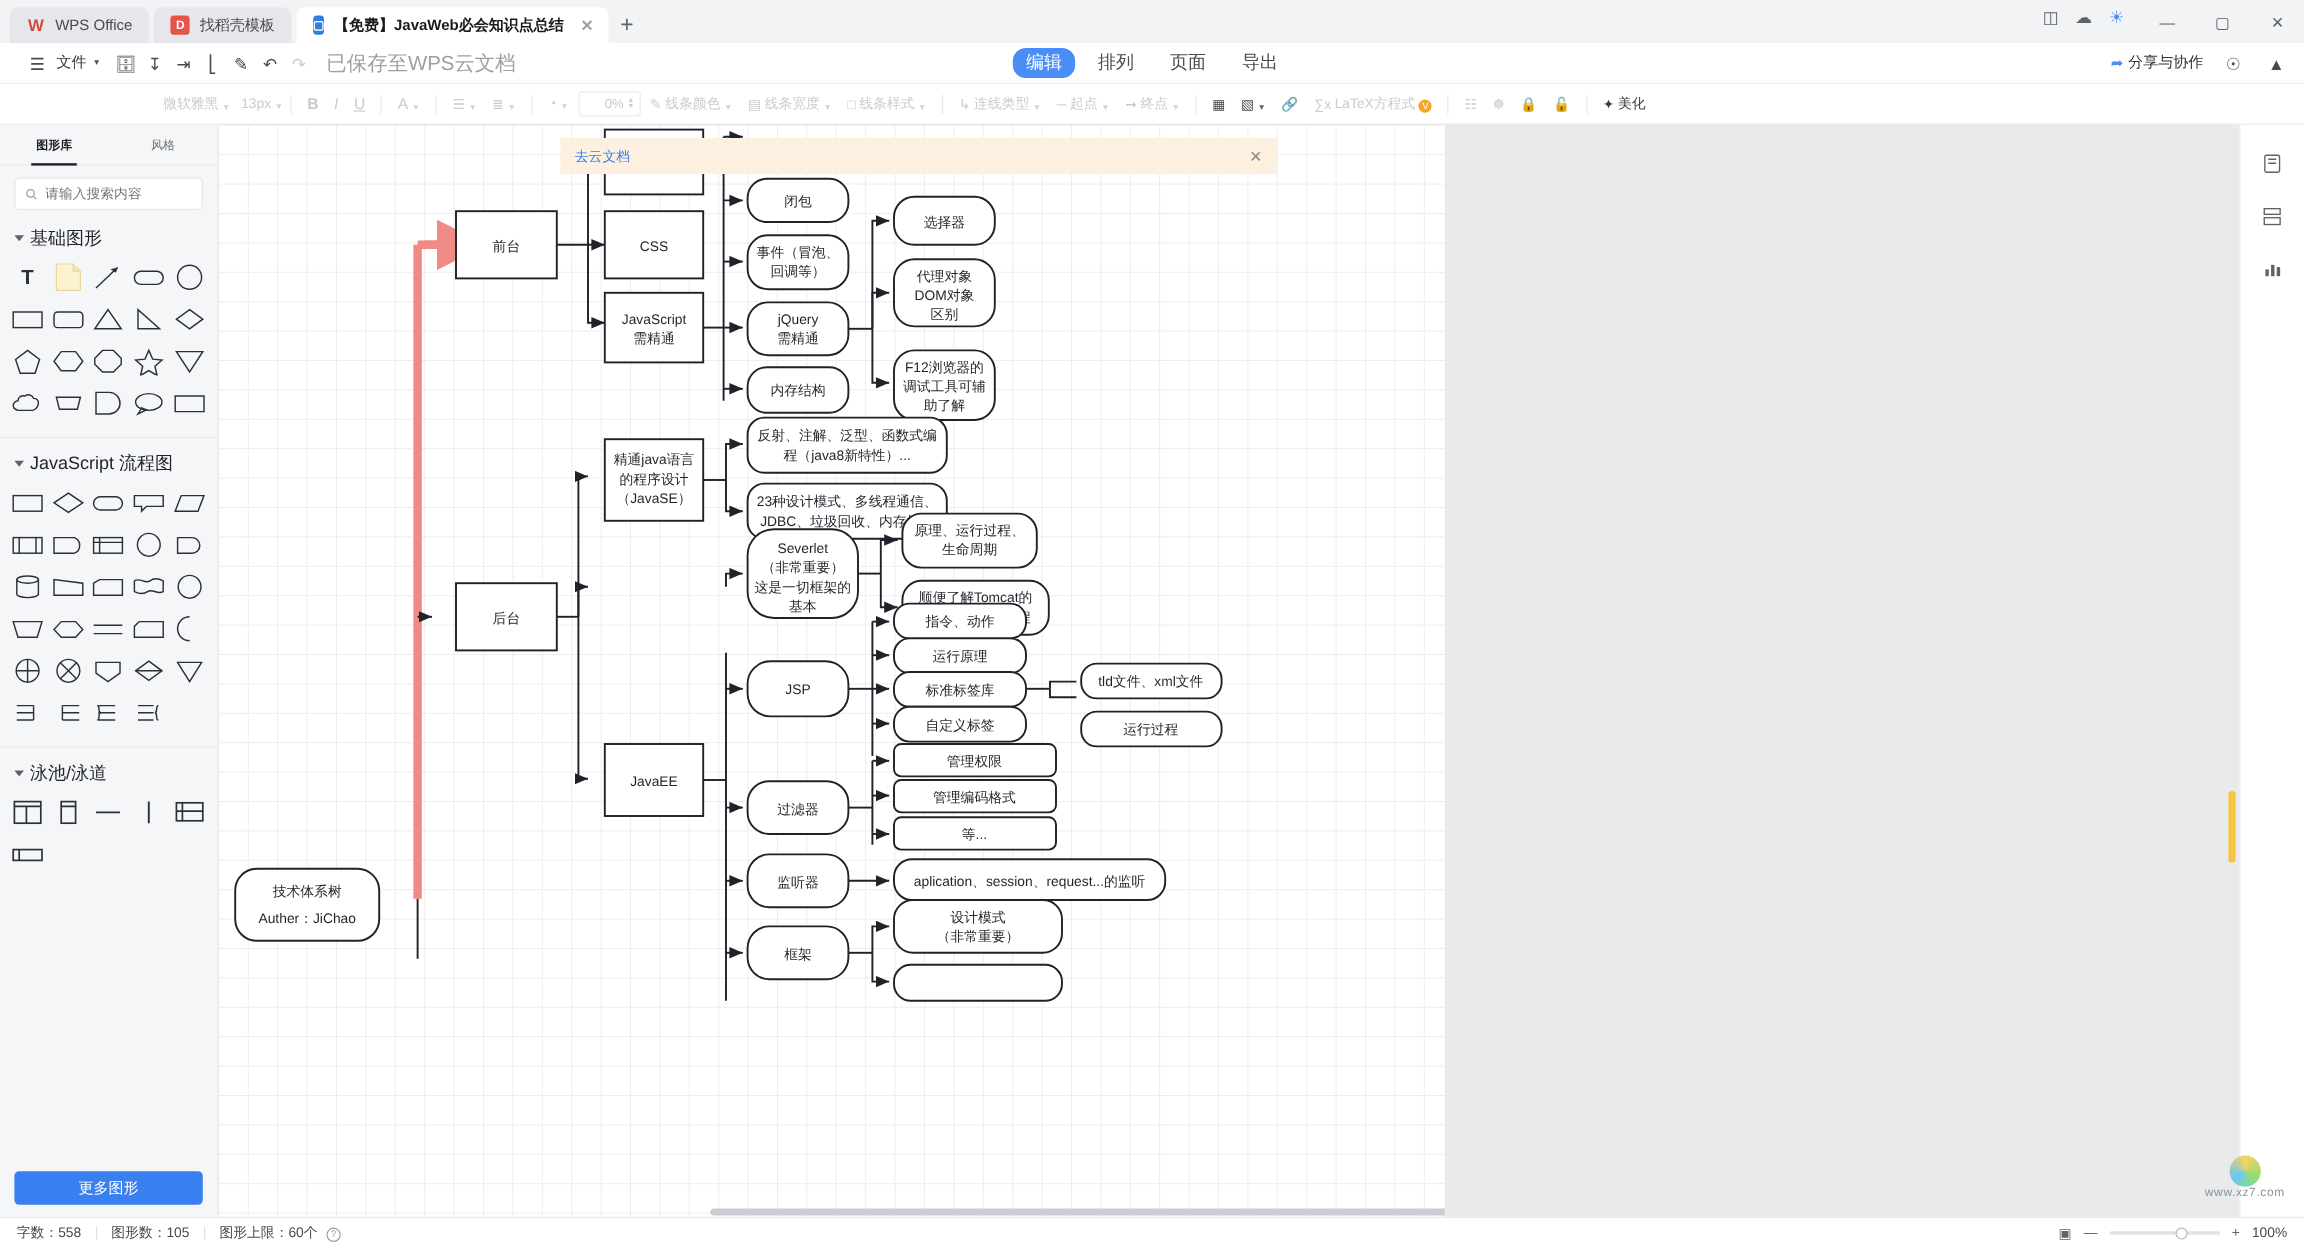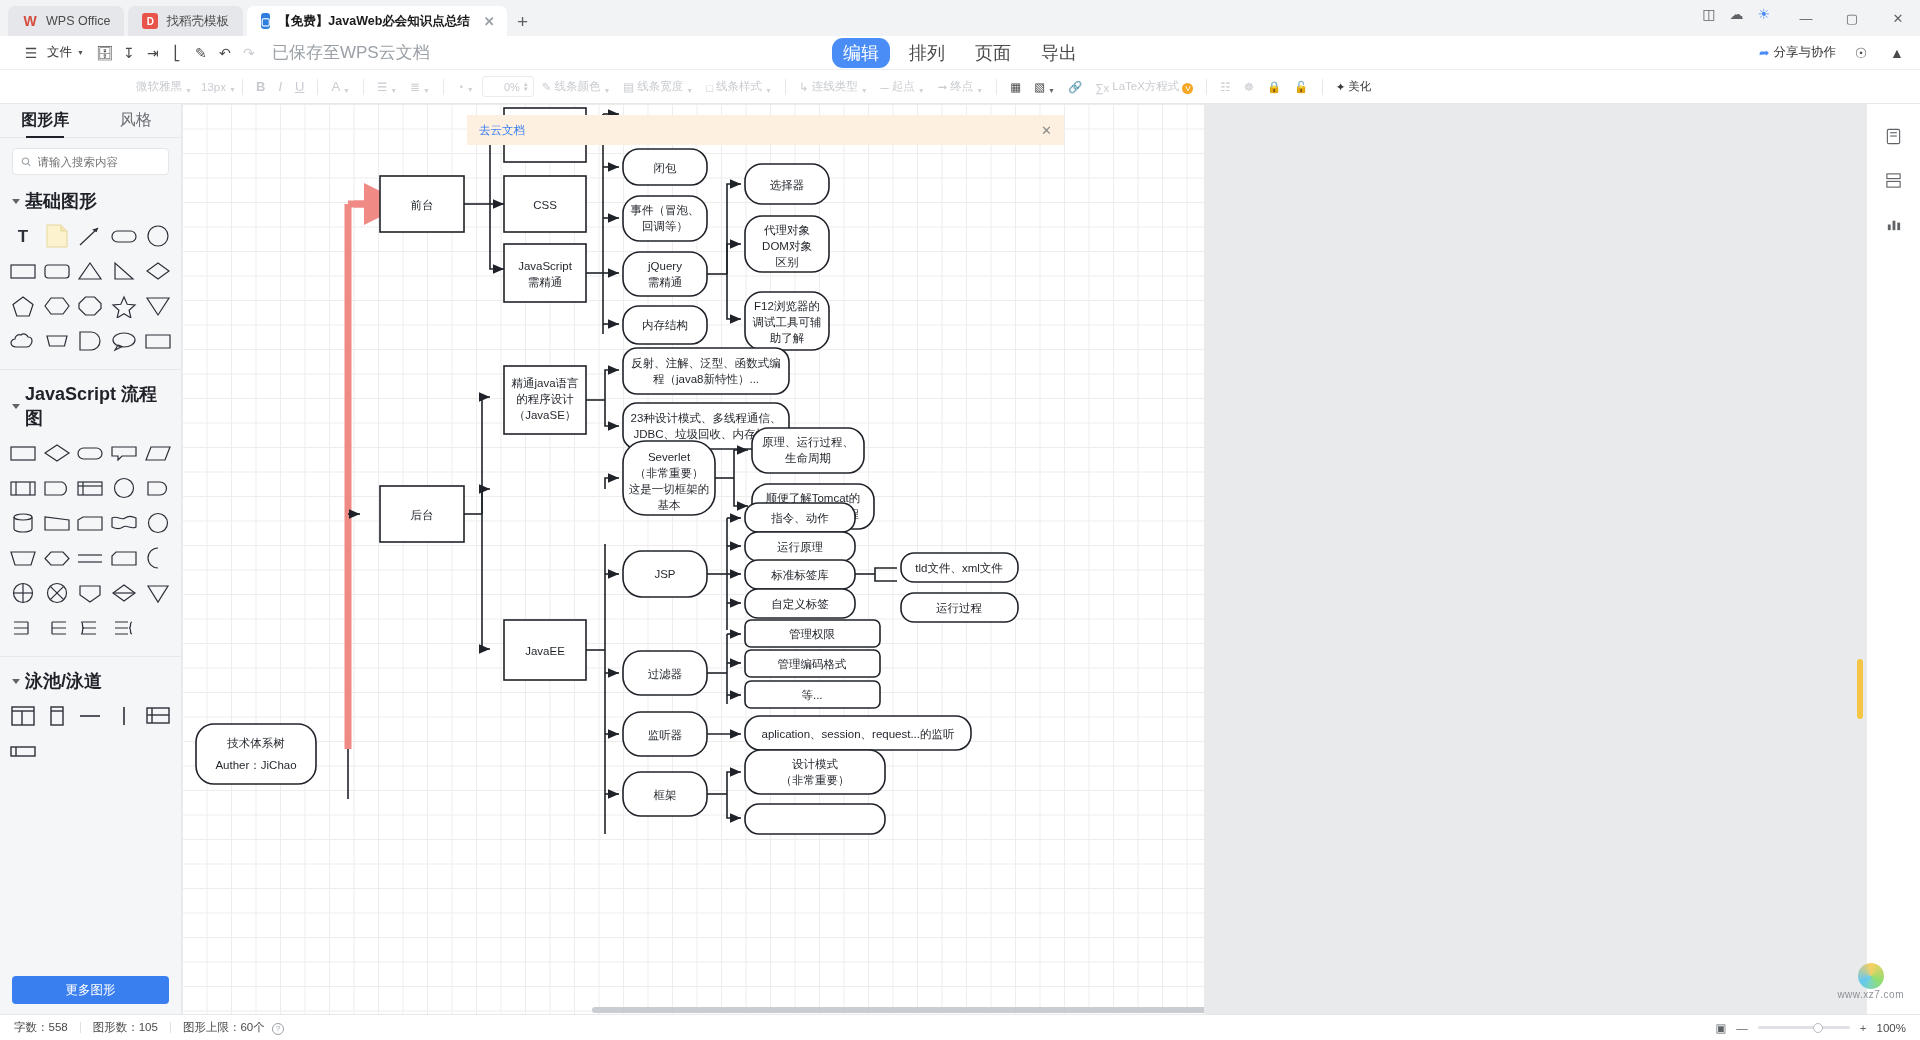--- a/index.html
+++ b/index.html
@@ -42,21 +42,21 @@
     height:34px; background:#fff; display:flex; align-items:center;
     padding:0 12px; gap:2px; position:relative; border-bottom:1px solid #eceef0;
   }
   .mitem { display:flex; align-items:center; gap:5px; padding:4px 8px; border-radius:4px;
            font-size:12.5px; color:#333; }
   .mico { width:22px; height:22px; display:flex; align-items:center; justify-content:center;
           color:#4a4a4a; font-size:14px; }
   .saved { font-size:17px; color:#9aa0a6; margin-left:10px; }
   .centertabs { position:absolute; left:50%; transform:translateX(-50%);
                 display:flex; align-items:center; gap:8px; }
-  .ctab { font-size:18px; color:#4a4a4a; padding:3px 11px; border-radius:11px; }
+  .ctab { font-size:15px; color:#4a4a4a; padding:3px 11px; border-radius:11px; }
   .ctab.active { background:#4a8df6; color:#fff; }
   .rightmenu { position:absolute; right:12px; display:flex; align-items:center; gap:14px; }
   .rightmenu .ritem { font-size:12.5px; color:#333; display:flex; align-items:center; gap:4px; }
 
   
   .fmtbar {
     height:34px; background:#fff; display:flex; align-items:center;
     padding:0 10px; gap:3px; border-bottom:1px solid #e6e8ea; color:#c8cbd0;
     font-size:11.5px; white-space:nowrap; overflow:hidden;
   }
@@ -75,32 +75,32 @@
     font-size:8px; display:inline-flex; align-items:center; justify-content:center; }
   .beautify { color:#3a3a3a; font-weight:500; }
 
   
   .workarea { display:flex; height:calc(1040px - 36px - 34px - 34px - 26px); }
 
   
   .leftpanel { width:182px; background:#f5f6f8; border-right:1px solid #e6e8ea;
                display:flex; flex-direction:column; position:relative; }
   .lptabs { display:flex; height:34px; align-items:center; border-bottom:1px solid #e6e8ea; }
-  .lptab { flex:1; font-size:16px; color:#6b7075; position:relative; height:34px;
+  .lptab { flex:1; font-size:10px; color:#6b7075; position:relative; height:34px;
            display:flex; align-items:center; justify-content:center; }
   .lptab.active { color:#1f2329; font-weight:bold; }
   .lptab.active::after { content:""; position:absolute; bottom:0; left:50%; transform:translateX(-50%);
                          width:38px; height:2px; background:#1f2329; }
   .searchwrap { padding:10px 12px 6px; }
   .searchbox { height:27px; background:#fff; border:1px solid #e4e6e9; border-radius:4px;
                display:flex; align-items:center; gap:6px; padding:0 8px; }
   .searchbox input { border:none; outline:none; font-size:11.5px; color:#9aa0a6; width:100%;
                      background:transparent; font-family:inherit; }
-  .seccap { display:flex; align-items:center; gap:5px; padding:8px 12px 4px; font-size:18px;
-            color:#1f2329; font-weight:bold; }
+  .seccap { display:flex; align-items:center; gap:5px; padding:8px 12px 4px; font-size:15px;
+            color:#1f2329; font-weight:normal; }
   .tri { width:0;height:0;border-left:4px solid transparent;border-right:4px solid transparent;
          border-top:5px solid #5f6368; }
   .shapegrid { display:grid; grid-template-columns:repeat(5,1fr); gap:2px 0; padding:2px 6px 8px; }
   .scell { height:33px; display:flex; align-items:center; justify-content:center; }
   .scell svg { display:block; }
   .divider { height:1px; background:#e6e8ea; margin:4px 0; }
   .panelscroll { flex:1; overflow:hidden; }
   .morebtn { position:absolute; left:12px; right:12px; bottom:10px; height:28px; background:#3a7ff0;
              color:#fff; font-size:12.5px; border-radius:4px; display:flex; align-items:center;
              justify-content:center; }

